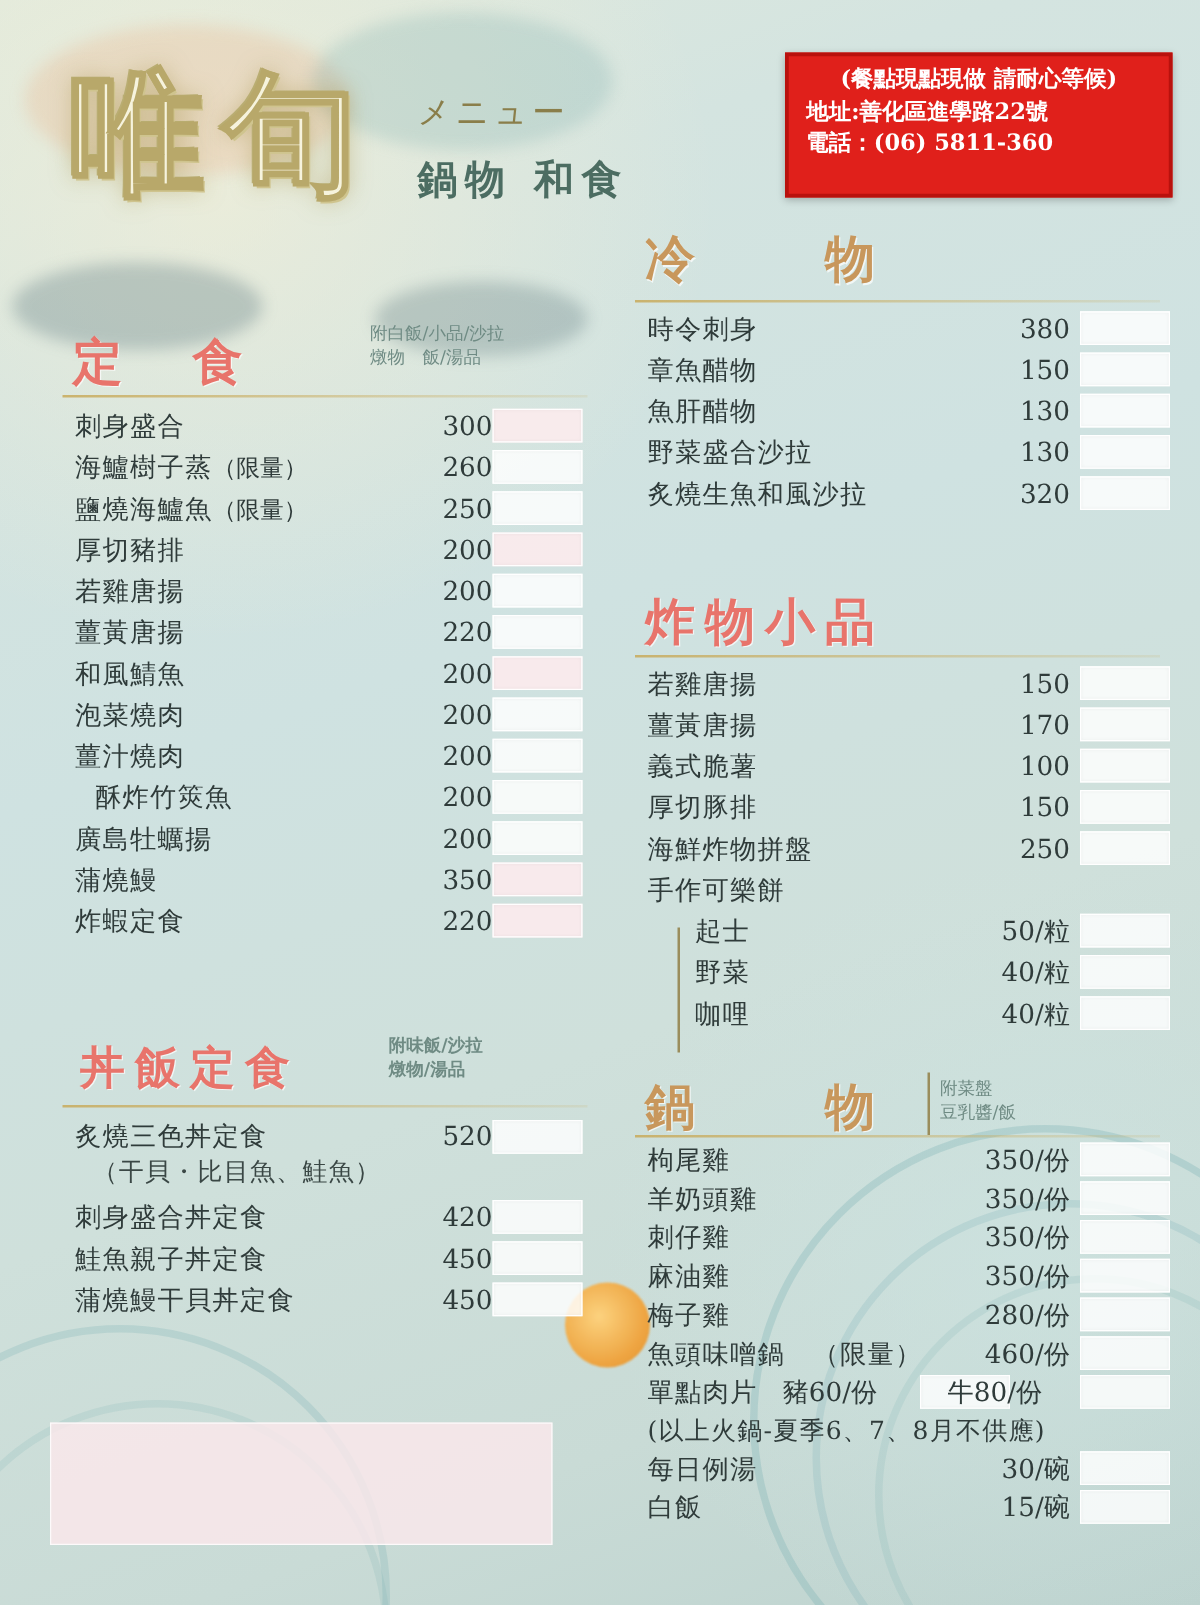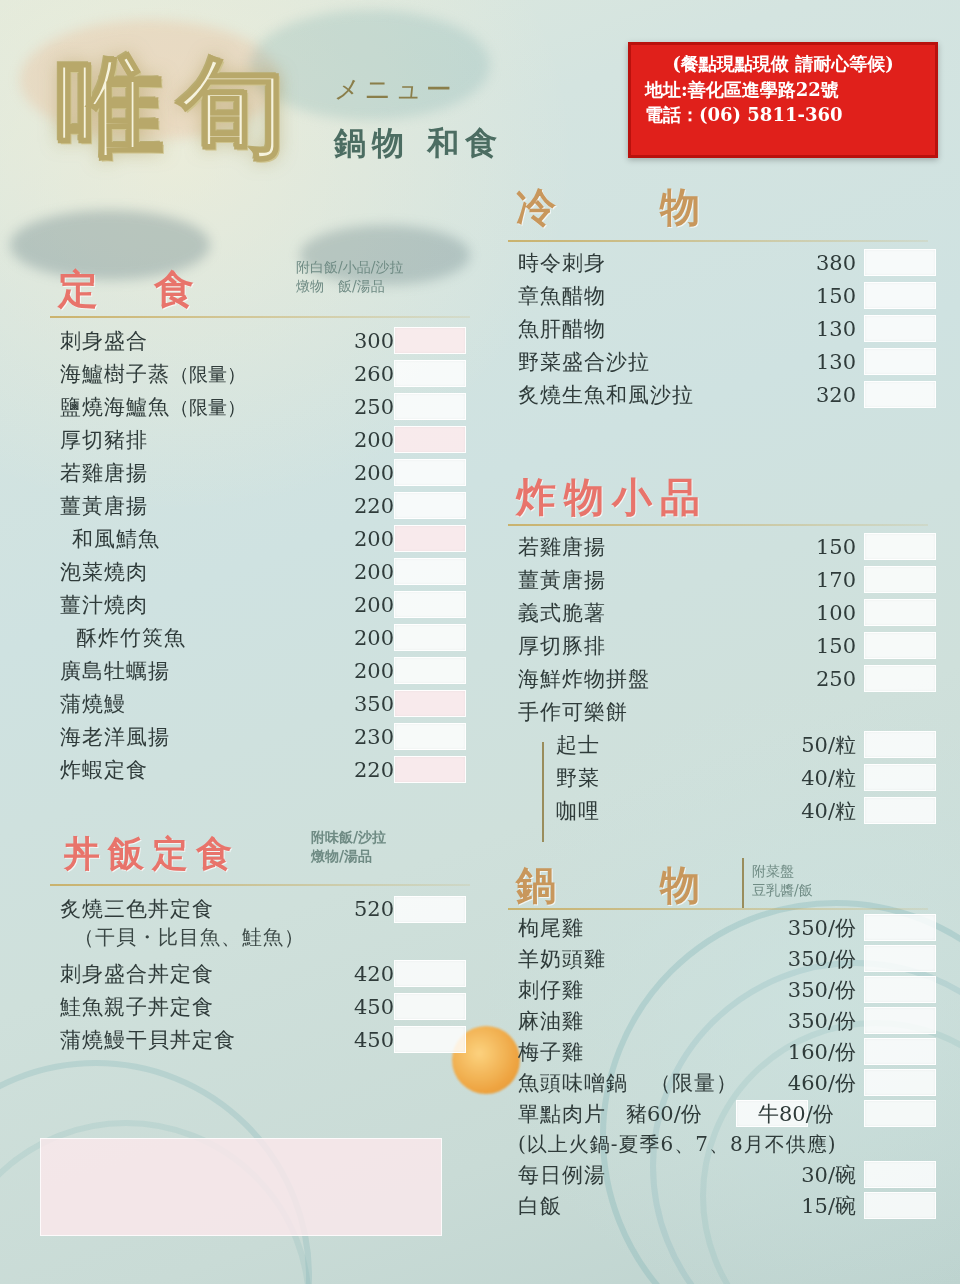--- a/index.html
+++ b/index.html
@@ -245,21 +245,21 @@
       <span class="name" style="margin-left:10px;">若雞唐揚</span>
       <span class="price" style="left:284px; width:60px;">200</span>
       <span class="box" style="left:344px;"></span>
     </div>
     <div class="row">
       <span class="name" style="margin-left:10px;">薑黃唐揚</span>
       <span class="price" style="left:284px; width:60px;">220</span>
       <span class="box" style="left:344px;"></span>
     </div>
     <div class="row">
-      <span class="name" style="margin-left:22px;">和風鯖魚</span>
+      <span class="name" style="margin-left:10px;">和風鯖魚</span>
       <span class="price" style="left:284px; width:60px;">200</span>
       <span class="box pink" style="left:344px;"></span>
     </div>
     <div class="row">
       <span class="name" style="margin-left:10px;">泡菜燒肉</span>
       <span class="price" style="left:284px; width:60px;">200</span>
       <span class="box" style="left:344px;"></span>
     </div>
     <div class="row">
       <span class="name" style="margin-left:10px;">薑汁燒肉</span>
@@ -273,25 +273,20 @@
     </div>
     <div class="row">
       <span class="name" style="margin-left:10px;">廣島牡蠣揚</span>
       <span class="price" style="left:284px; width:60px;">200</span>
       <span class="box" style="left:344px;"></span>
     </div>
     <div class="row">
       <span class="name" style="margin-left:10px;">蒲燒鰻</span>
       <span class="price" style="left:284px; width:60px;">350</span>
       <span class="box pink" style="left:344px;"></span>
-    </div>
-    <div class="row">
-      <span class="name" style="margin-left:10px;">海老洋風揚</span>
-      <span class="price" style="left:284px; width:60px;">230</span>
-      <span class="box" style="left:344px;"></span>
     </div>
     <div class="row">
       <span class="name" style="margin-left:10px;">炸蝦定食</span>
       <span class="price" style="left:284px; width:60px;">220</span>
       <span class="box pink" style="left:344px;"></span>
     </div>
   </div>
 
   <div class="sec-head" style="left:64px; top:830px; font-size:36px;">丼飯定食</div>
   <div class="sec-note" style="left:311px; top:828px; white-space:pre-line;font-weight:bold;">附味飯/沙拉
@@ -427,21 +422,21 @@
       <span class="price" style="left:258px; width:90px; text-align:right;">350/份</span>
       <span class="box" style="left:356px;"></span>
     </div>
     <div class="row" style="height:31px;">
       <span class="name" style="margin-left:10px;">麻油雞</span>
       <span class="price" style="left:258px; width:90px; text-align:right;">350/份</span>
       <span class="box" style="left:356px;"></span>
     </div>
     <div class="row" style="height:31px;">
       <span class="name" style="margin-left:10px;">梅子雞</span>
-      <span class="price" style="left:258px; width:90px; text-align:right;">160/份</span>
+      <span class="price" style="left:258px; width:90px; text-align:right;">280/份</span>
       <span class="box" style="left:356px;"></span>
     </div>
     <div class="row" style="height:31px;">
       <span class="name" style="margin-left:10px;">魚頭味噌鍋　（限量）</span>
       <span class="price" style="left:258px; width:90px; text-align:right;">460/份</span>
       <span class="box" style="left:356px;"></span>
     </div>
     <div class="row" style="height:31px;">
       <span class="name" style="margin-left:10px;">單點肉片</span>
       <span class="price" style="left:118px; width:110px; text-align:left;">豬60/份</span>

